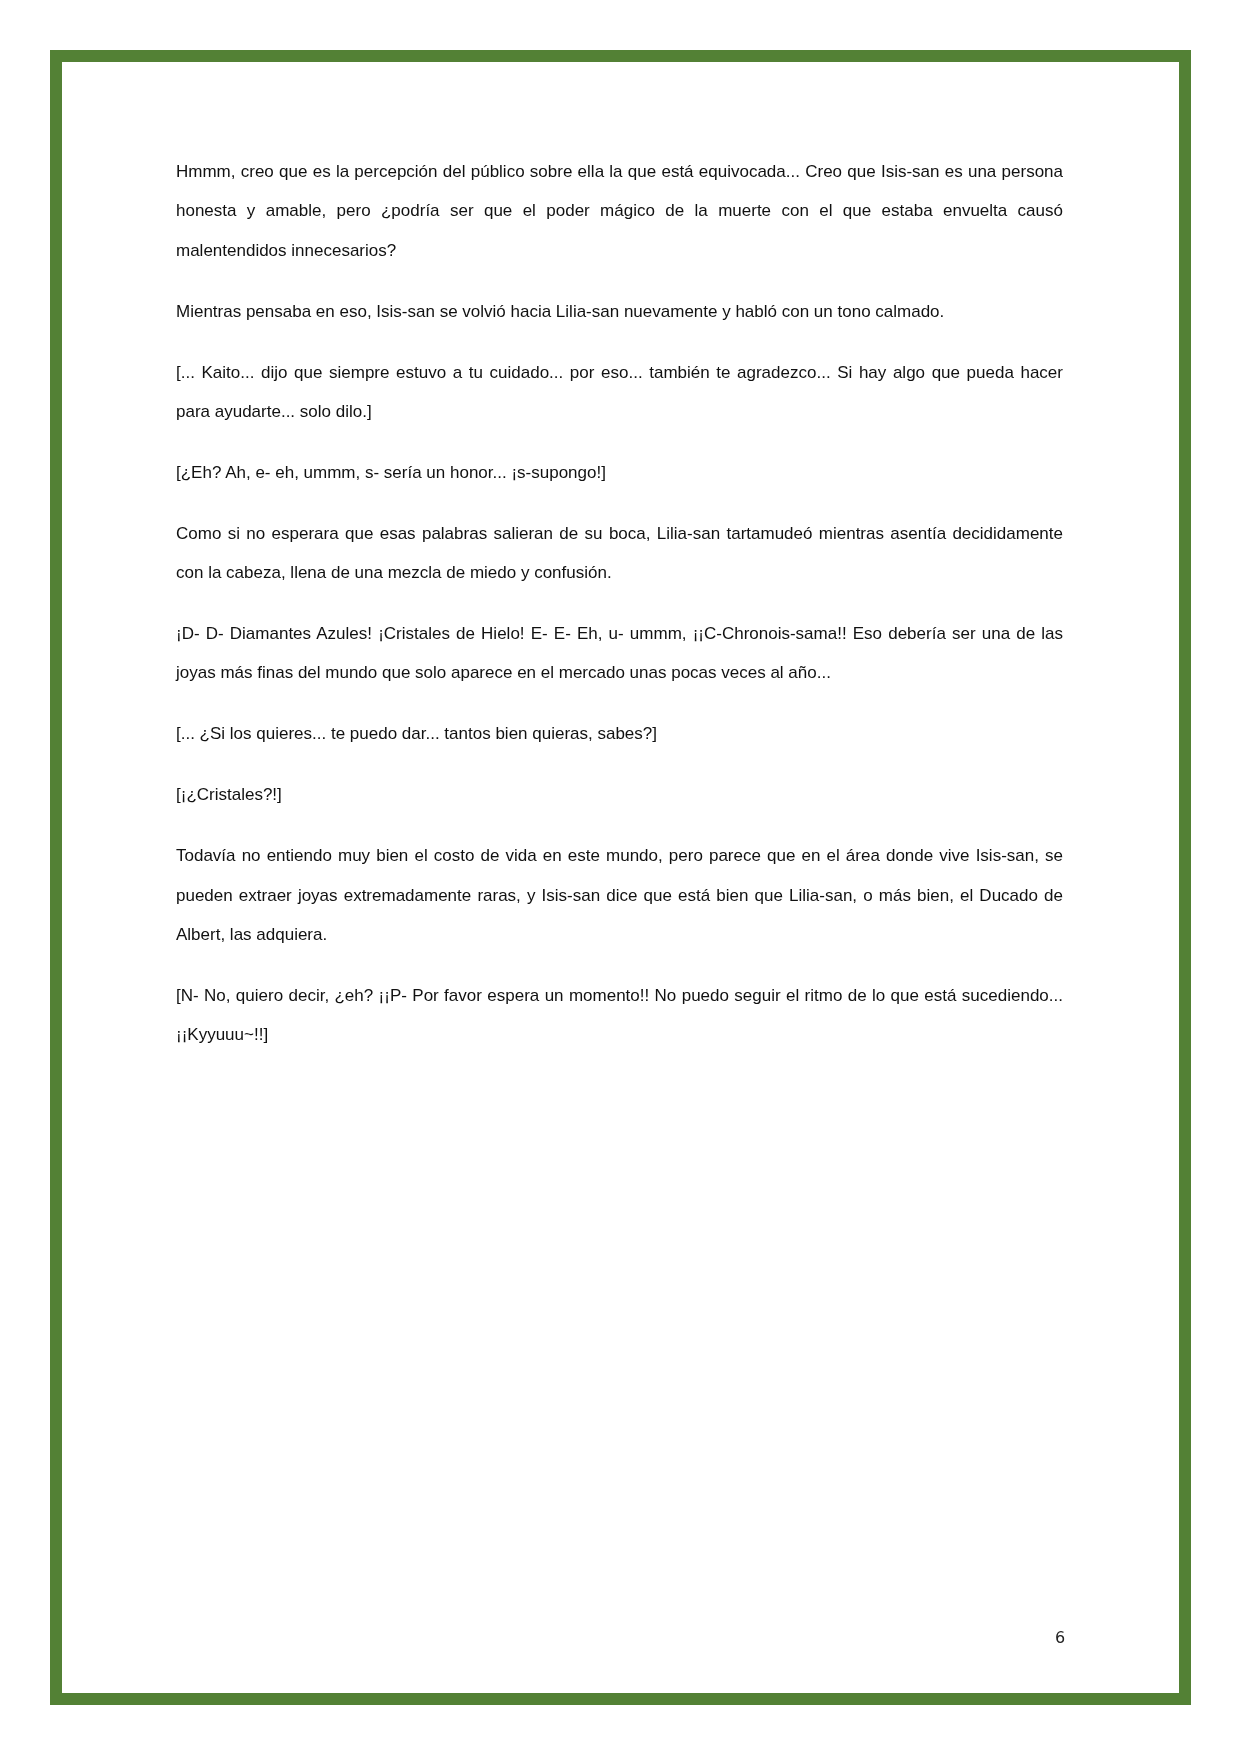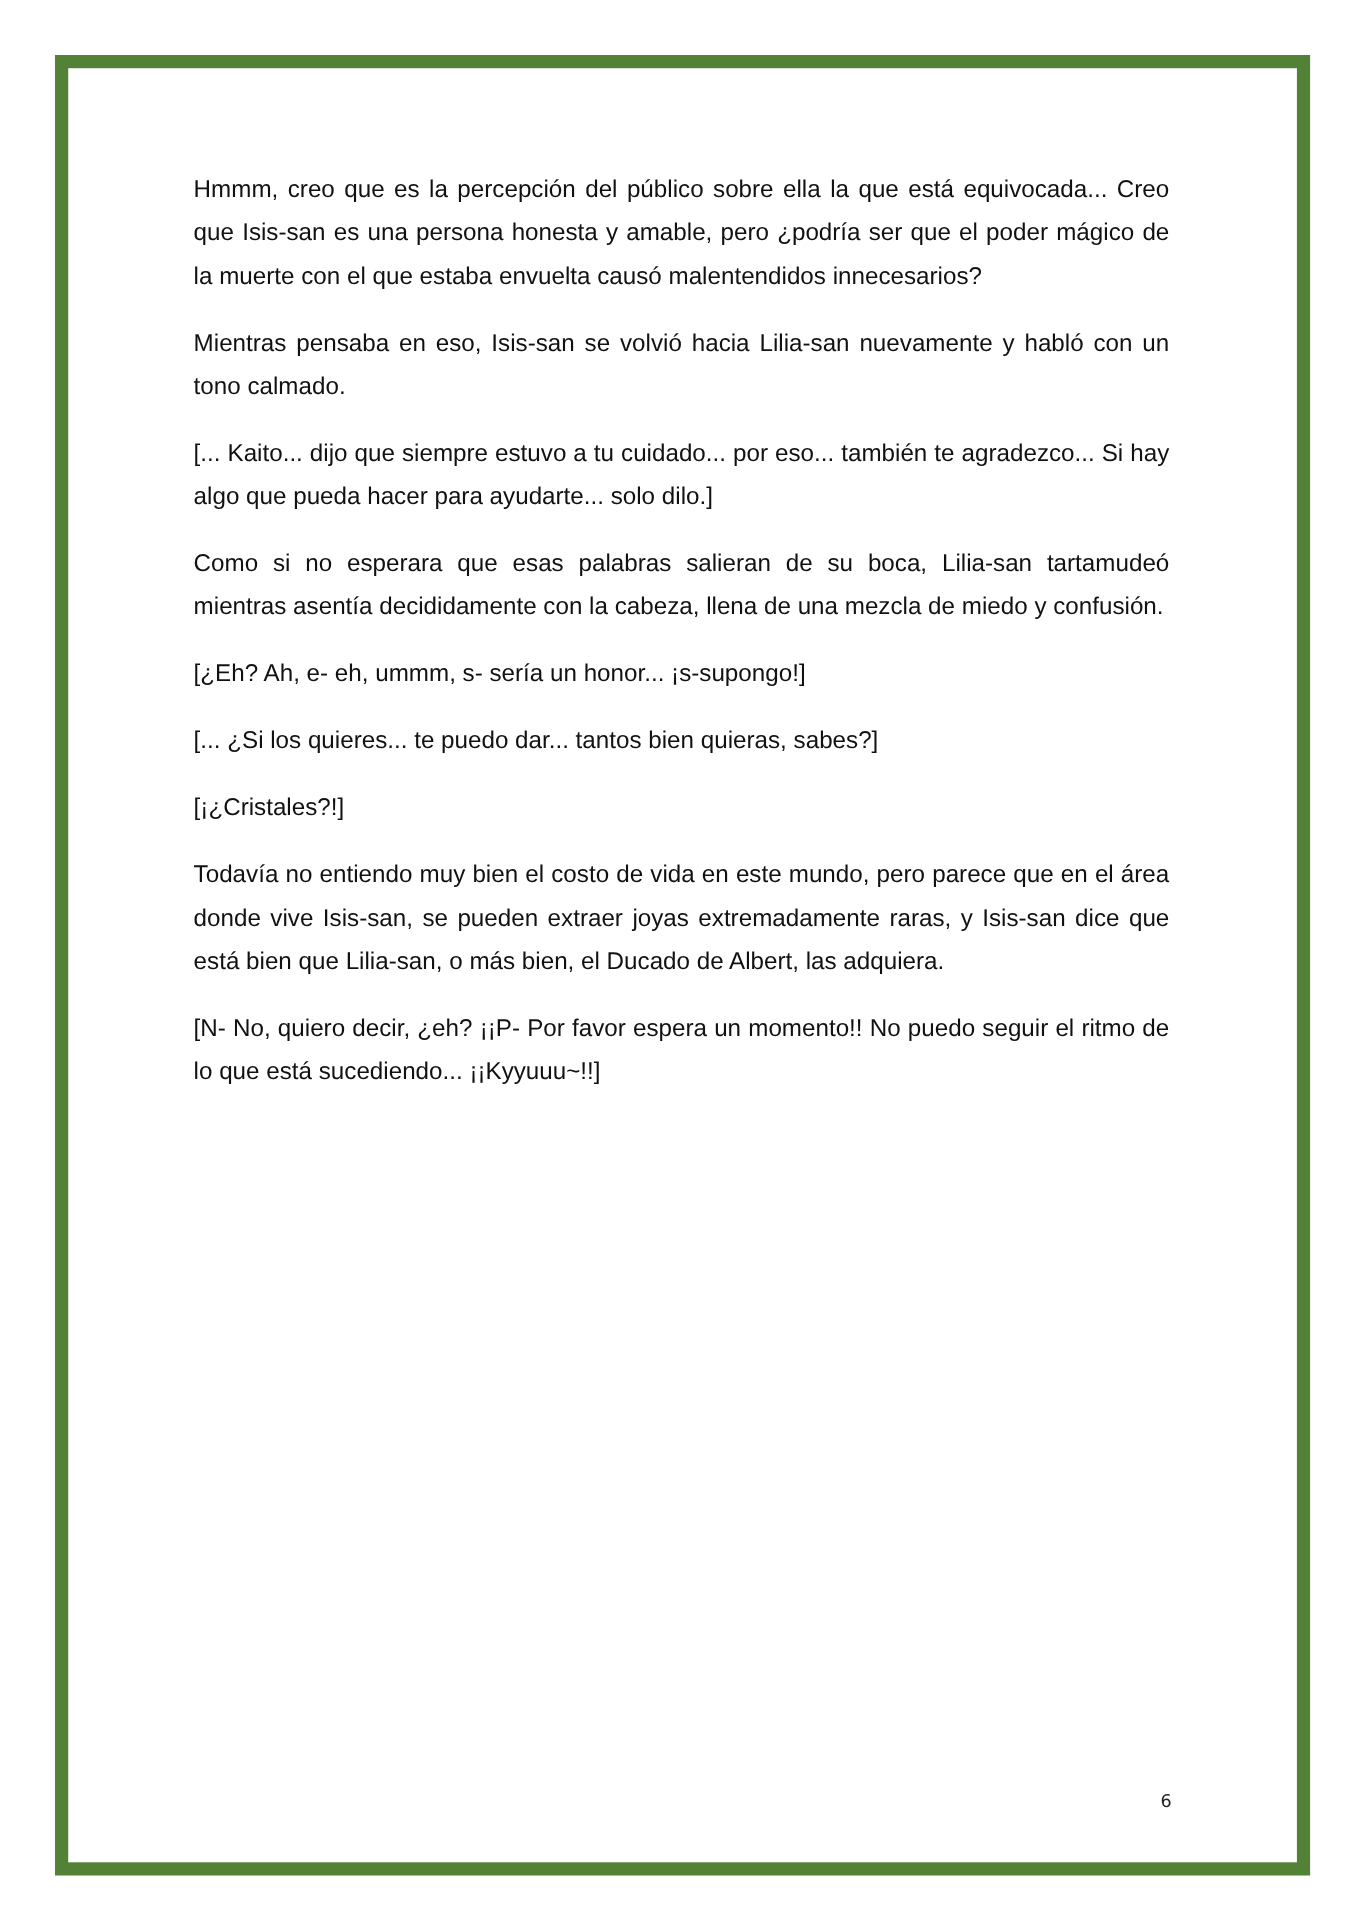--- a/index.html
+++ b/index.html
@@ -9,21 +9,21 @@
       left: 50px; top: 50px;
       width: 1141px; height: 1655px;
       box-sizing: border-box;
       border: 12px solid #538135;
     }
     .text-body {
       position: absolute;
       left: 176px; top: 152px;
       width: 887px;
       font-family: "Liberation Sans", sans-serif;
-      font-size: 22px;
+      font-size: 17px;
       line-height: 39.3px;
       color: #111111;
       text-align: justify;
     }
     .text-body p { margin: 0 0 21.7px 0; }
     .page-number {
       position: absolute;
       left: 1050px; top: 1628px;
       width: 20px;
       text-align: center;
@@ -34,21 +34,22 @@
   </style>
 </head>
 <body>
 
 <div class="page-border" style="border-color: rgb(83, 129, 53);"></div>
 
 <div class="text-body">
   <p>Hmmm, creo que es la percepción del público sobre ella la que está equivocada... Creo que Isis-san es una persona honesta y amable, pero ¿podría ser que el poder mágico de la muerte con el que estaba envuelta causó malentendidos innecesarios?</p>
   <p>Mientras pensaba en eso, Isis-san se volvió hacia Lilia-san nuevamente y habló con un tono calmado.</p>
   <p>[... Kaito... dijo que siempre estuvo a tu cuidado... por eso... también te agradezco... Si hay algo que pueda hacer para ayudarte... solo dilo.]</p>
+  <p>[¿Eh? Ah, e- eh, ummm, s- sería un honor... ¡s-supongo!]</p>
   <p>Como si no esperara que esas palabras salieran de su boca, Lilia-san tartamudeó mientras asentía decididamente con la cabeza, llena de una mezcla de miedo y confusión.</p>
-  <p>[¿Eh? Ah, e- eh, ummm, s- sería un honor... ¡s-supongo!]</p>
+  <p>¡D- D- Diamantes Azules! ¡Cristales de Hielo! E- E- Eh, u- ummm, ¡¡C-Chronois-sama!! Eso debería ser una de las joyas más finas del mundo que solo aparece en el mercado unas pocas veces al año...</p>
   <p>[... ¿Si los quieres... te puedo dar... tantos bien quieras, sabes?]</p>
   <p>[¡¿Cristales?!]</p>
   <p>Todavía no entiendo muy bien el costo de vida en este mundo, pero parece que en el área donde vive Isis-san, se pueden extraer joyas extremadamente raras, y Isis-san dice que está bien que Lilia-san, o más bien, el Ducado de Albert, las adquiera.</p>
   <p>[N- No, quiero decir, ¿eh? ¡¡P- Por favor espera un momento!! No puedo seguir el ritmo de lo que está sucediendo... ¡¡Kyyuuu~!!]</p>
 </div>
 
 <div class="page-number">6</div>
 
 </body></html>

